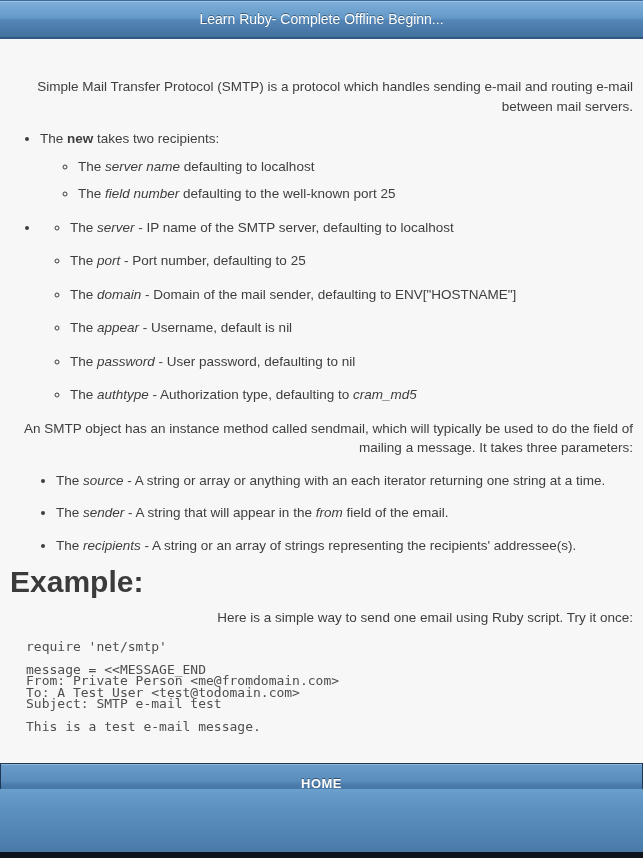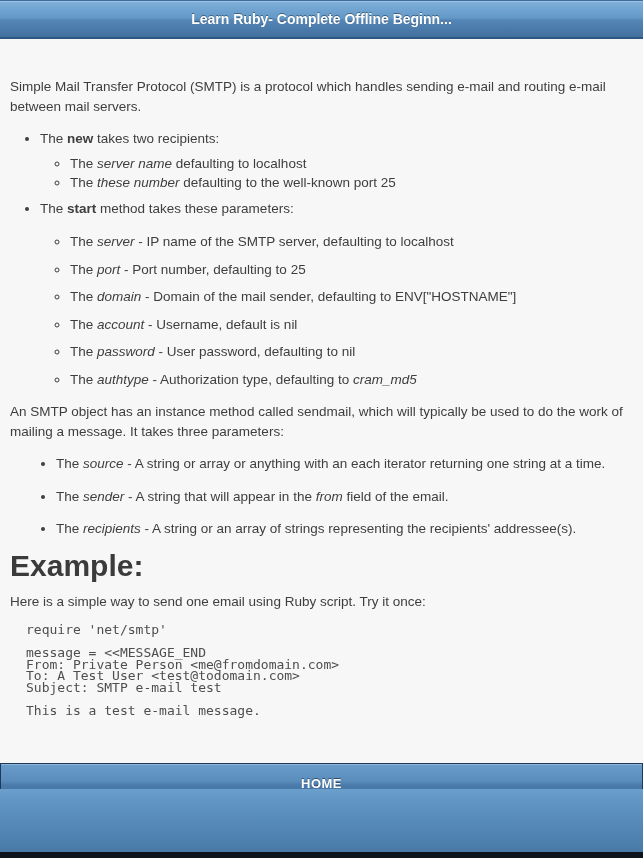--- a/index.html
+++ b/index.html
@@ -16,43 +16,43 @@
   
   .titlebar {
     position: absolute; top: 0; left: 0; width: 643px; height: 39px;
     background: linear-gradient(to bottom, #7fb0da 0%, #6499c8 46%, #5385b6 54%, #43719f 100%);
     border-top: 1px solid #3e6d9c;
     border-bottom: 2px solid #2d5881;
     box-shadow: inset 0 1px 0 rgba(255,255,255,.25);
     display: flex; align-items: center; justify-content: center;
   }
   .titlebar .title {
-    color: #ffffff; font-weight: bold; font-size: 14px;
+    color: #ffffff; font-weight: normal; font-size: 14px;
     text-shadow: 0 -1px 0 rgba(0,0,0,.4);
     white-space: nowrap;
   }
 
   
   .content {
     position: absolute; top: 39px; left: 0; width: 643px; height: 724px;
     padding: 10px;
     overflow: hidden;
     font-size: 13.5px; line-height: 19.5px;
     color: #3e3e3e;
   }
-  .content p { margin: 13px 0; }
+  .content p { margin: 13px 0; text-align: right; }
   .content > p:first-child { margin-top: 28px; }
 
   ul.l1 { margin: 13px 0 6px; padding-left: 30px; list-style: disc; }
   ul.l1 > li { margin: 6px 0; }
   ul.l2 { padding-left: 30px; list-style: circle; }
   ul.tight { margin: 5px 0 0; }
-  ul.tight > li { margin: 0; }
+  ul.tight > li { margin: 8px; }
   ul.spaced { margin: 14px 0 0; }
-  ul.spaced > li { margin: 8px 0; }
+  ul.spaced > li { margin: 14px 0; }
   ul.gap > li { margin: 13px 16px; }
 
   h2.example {
     font-size: 30px; line-height: 26px; font-weight: bold;
     color: #3b3b3b; margin: 14px 0 10px;
   }
 
   pre.code {
     font-family: "DejaVu Sans Mono", monospace;
     font-size: 13px; line-height: 11.5px;
@@ -98,37 +98,36 @@
 </div>
 
 <div class="content">
   <p><span>Simple Mail Transfer Protocol (SMTP) is a protocol which handles sending e-mail and routing e-mail between mail servers.</span></p>
 
   <ul class="l1">
     <li>
       <span><span>The </span><span class="seg-b">new</span><span> takes two recipients:</span></span>
       <ul class="l2 tight">
         <li><span>The </span><span class="seg-i">server name</span><span> defaulting to localhost</span></li>
-        <li><span>The </span><span class="seg-i">these number</span><span> defaulting to the well-known port 25</span></li>
+        <li><span>The </span><span class="seg-i">field number</span><span> defaulting to the well-known port 25</span></li>
       </ul>
     </li>
     <li>
-      <span><span>The </span><span class="seg-b">start</span><span> method takes these parameters:</span></span>
       <ul class="l2 spaced">
         <li><span>The </span><span class="seg-i">server</span><span> - IP name of the SMTP server, defaulting to localhost</span></li>
         <li><span>The </span><span class="seg-i">port</span><span> - Port number, defaulting to 25</span></li>
         <li><span>The </span><span class="seg-i">domain</span><span> - Domain of the mail sender, defaulting to ENV["HOSTNAME"]</span></li>
-        <li><span>The </span><span class="seg-i">account</span><span> - Username, default is nil</span></li>
+        <li><span>The </span><span class="seg-i">appear</span><span> - Username, default is nil</span></li>
         <li><span>The </span><span class="seg-i">password</span><span> - User password, defaulting to nil</span></li>
         <li><span>The </span><span class="seg-i">authtype</span><span> - Authorization type, defaulting to </span><span class="seg-i">cram_md5</span></li>
       </ul>
     </li>
   </ul>
 
-  <p><span>An SMTP object has an instance method called sendmail, which will typically be used to do the work of mailing a message. It takes three parameters:</span></p>
+  <p><span>An SMTP object has an instance method called sendmail, which will typically be used to do the field of mailing a message. It takes three parameters:</span></p>
 
   <ul class="l1 gap">
     <li><span>The </span><span class="seg-i">source</span><span> - A string or array or anything with an each iterator returning one string at a time.</span></li>
     <li><span>The </span><span class="seg-i">sender</span><span> - A string that will appear in the </span><span class="seg-i">from</span><span> field of the email.</span></li>
     <li><span>The </span><span class="seg-i">recipients</span><span> - A string or an array of strings representing the recipients' addressee(s).</span></li>
   </ul>
 
   <h2 class="example">Example:</h2>
   <p>Here is a simple way to send one email using Ruby script. Try it once:</p>
   <pre class="code">require 'net/smtp'

